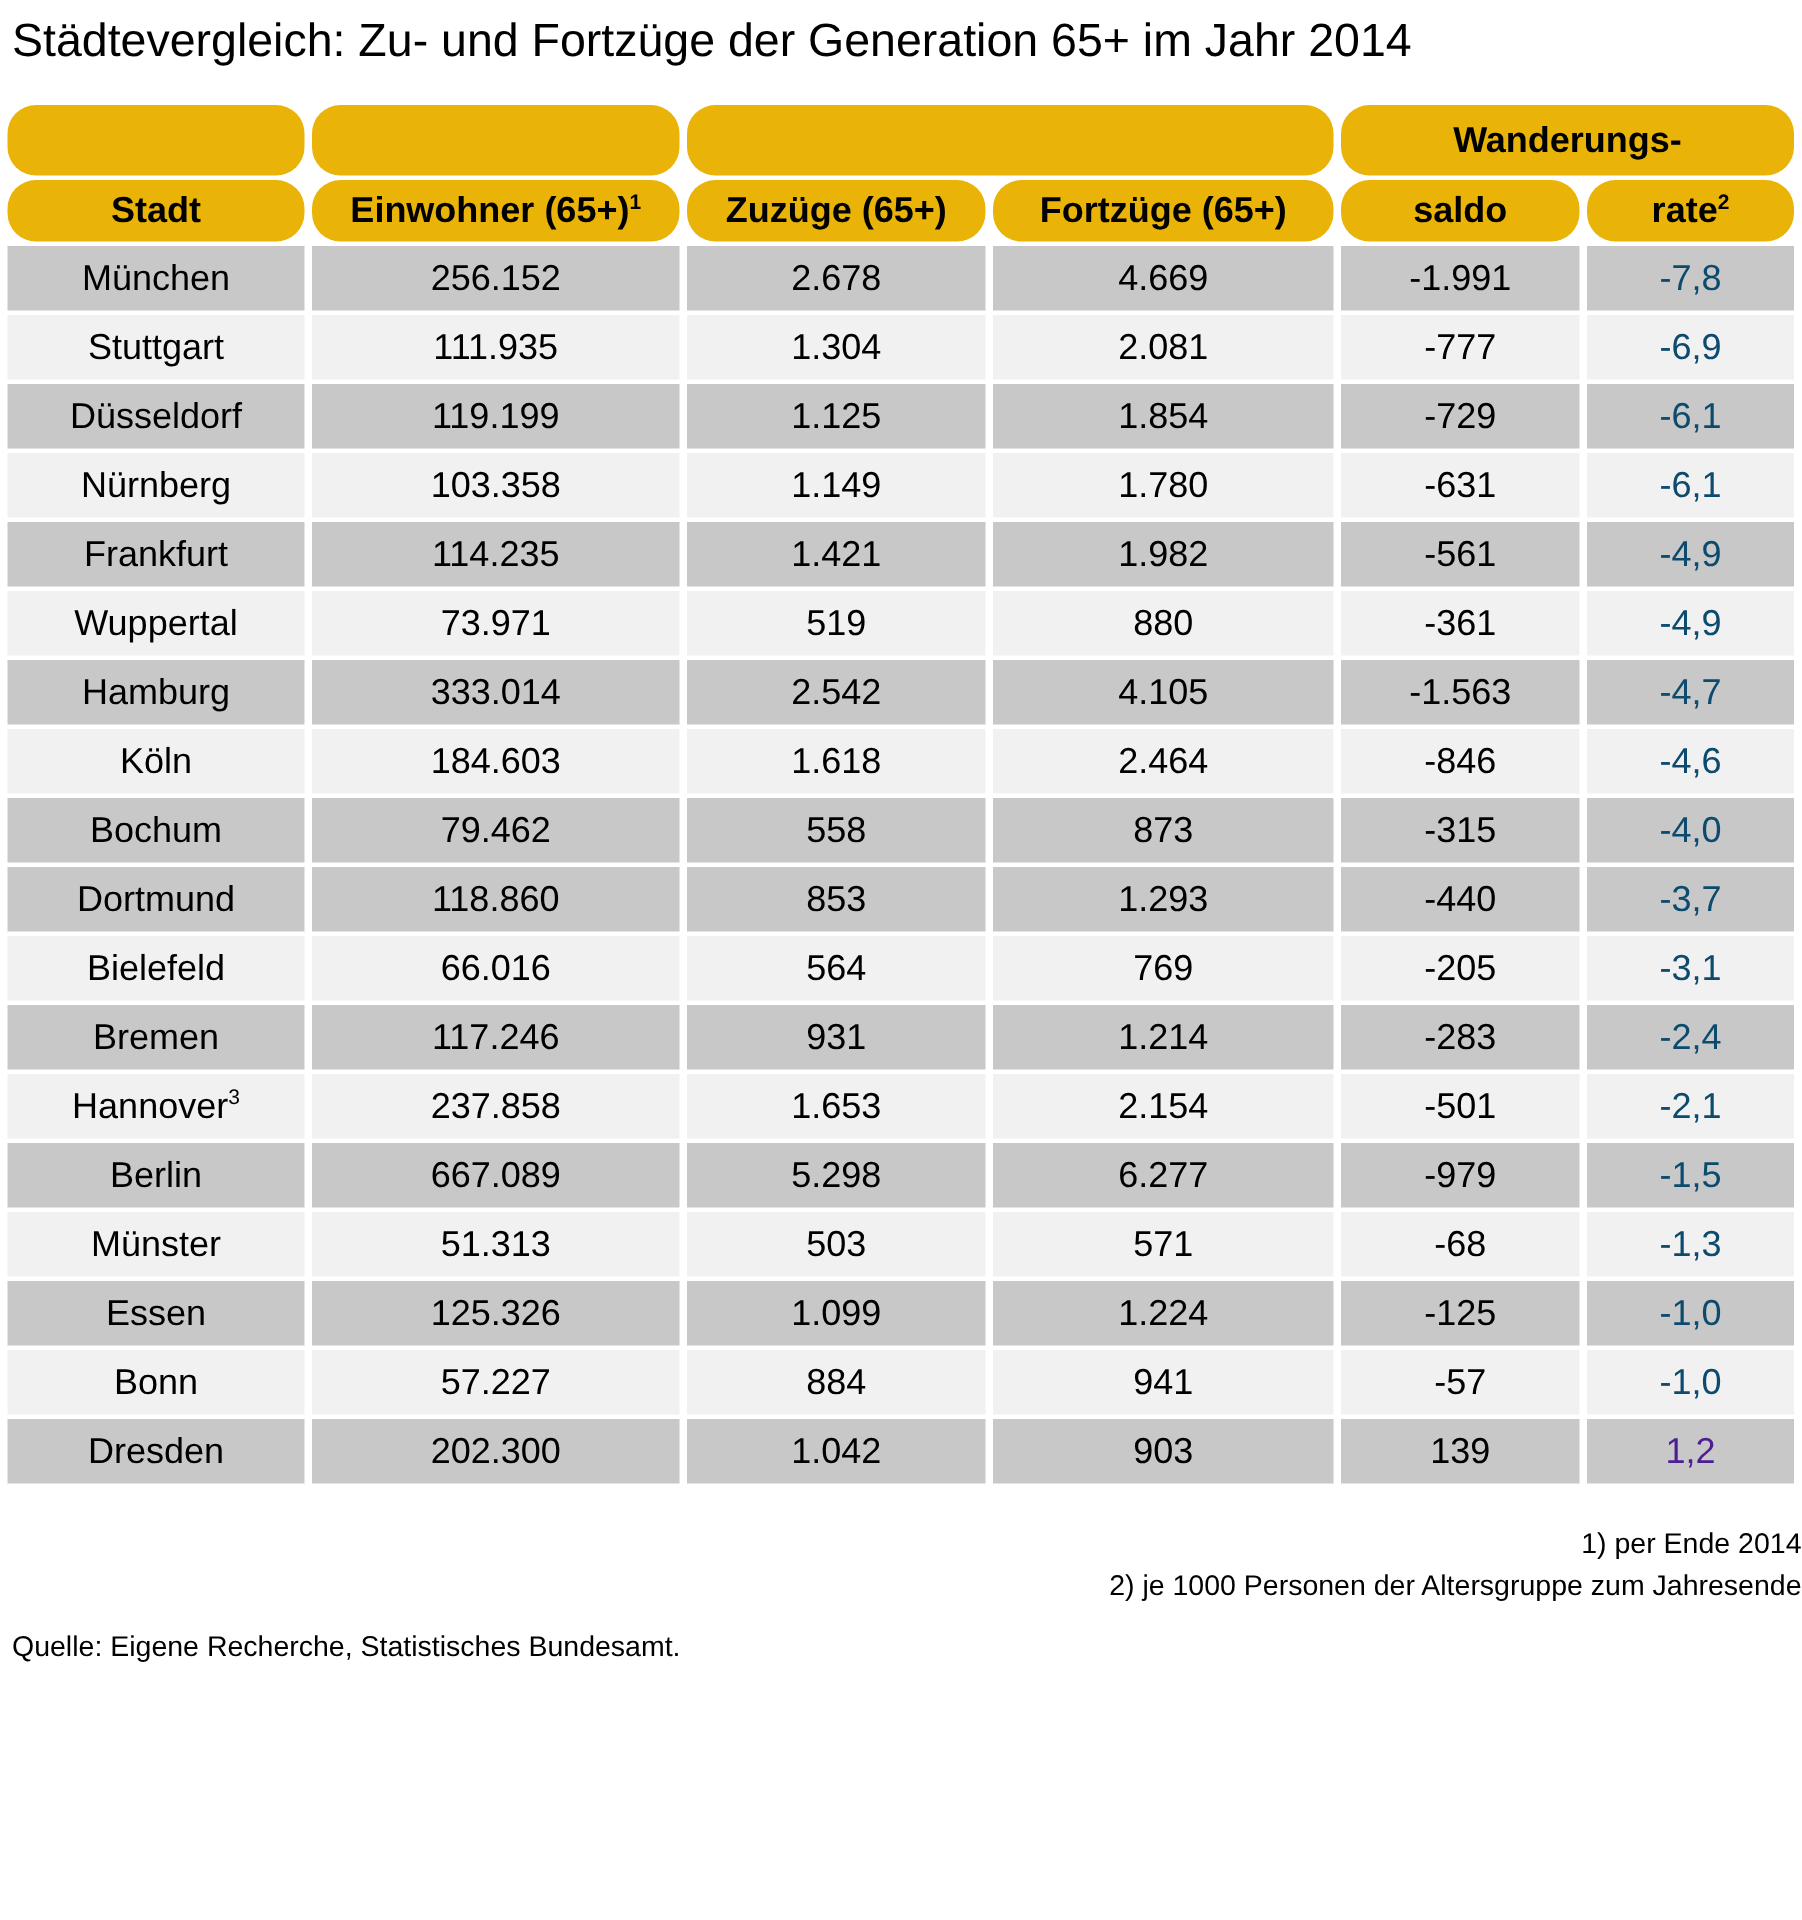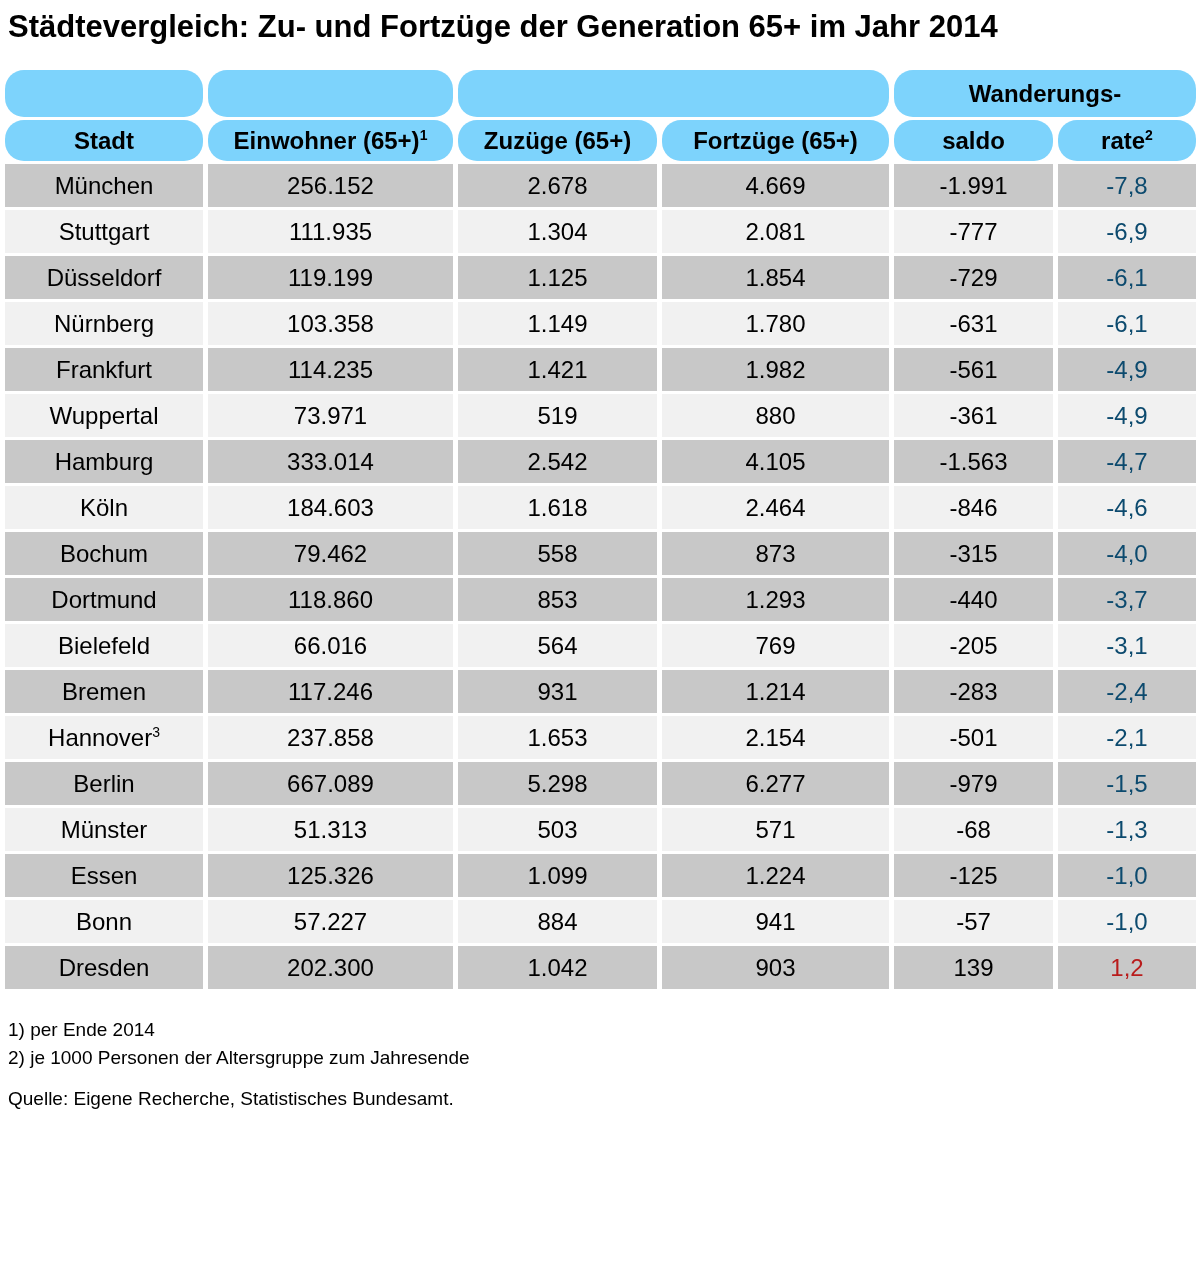--- a/index.html
+++ b/index.html
@@ -11,21 +11,21 @@
     color: #000000;
   }
   .page {
     width: 1201px;
     height: 1280px;
     overflow: hidden;
     background: #ffffff;
   }
   .page-title {
     font-size: 31px;
-    font-weight: bold;
+    font-weight: normal;
     line-height: 38px;
     margin: 8px 0 0 8px;
     letter-spacing: 0px;
   }
   .page-subtitle {
     font-size: 22px;
     line-height: 26px;
     margin: 12px 0 0 8px;
     font-weight: normal;
   }
@@ -39,39 +39,40 @@
   table.city-table th,
   table.city-table td {
     text-align: center;
     vertical-align: middle;
     font-size: 24px;
     padding: 0;
     overflow: hidden;
     white-space: nowrap;
   }
   thead th {
-    background: #7dd3fc;
+    background: #eab308;
     font-weight: bold;
     border-radius: 19px;
   }
   tr.group-row th { height: 47px; }
   tr.col-row th { height: 41px; }
   tbody td { height: 43px; }
   tr.odd td  { background: #c8c8c8; }
   tr.even td { background: #f1f1f1; margin-left: 32px; }
   td.rate-neg { color: #0c4a6e; }
-  td.rate-pos { color: #b91c1c; }
+  td.rate-pos { color: #4c1d95; }
   sup {
     font-size: 14px;
     line-height: 0;
   }
   .footnotes {
     font-size: 19px;
     line-height: 28px;
     margin: 24px 0 0 8px;
+    text-align: right;
   }
   .source-line {
     font-size: 19px;
     line-height: 26px;
     margin: 14px 0 0 8px;
   }
 </style>
 </head>
 <body>
 

